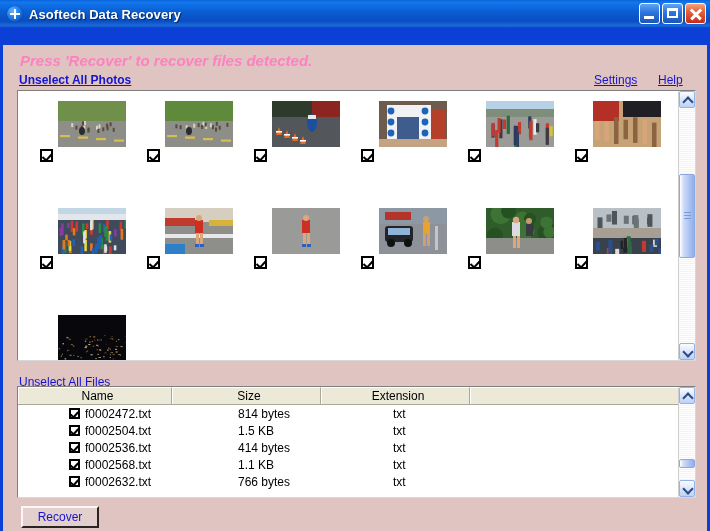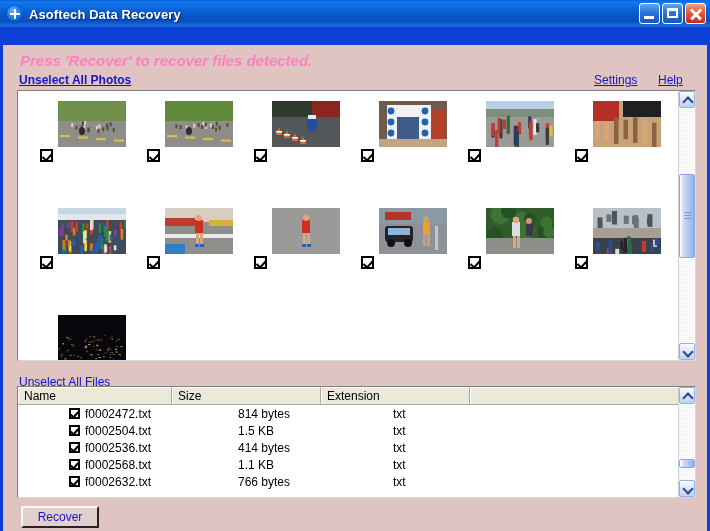--- a/index.html
+++ b/index.html
@@ -135,21 +135,21 @@
   .unsel-files{position:absolute;left:16px;top:322px;margin-top:8px;}
   .file-panel{
     position:absolute;left:14px;top:341px;width:679px;height:112px;
     background:#ffffff;
     border:1px solid #808080;border-right-color:#d8d8d8;border-bottom-color:#d8d8d8;
     box-sizing:border-box;overflow:hidden;
   }
   .fheader{
     position:absolute;left:0;top:0;height:18px;width:661px;display:flex;
     background:#ece9d8;
-    border-bottom:1px solid #aca899;box-sizing:border-box;
+    border-bottom:1px solid #aca899;box-sizing:border-box;text-align:center;
   }
   .fh{
     height:17px;line-height:17px;font-size:12px;color:#000;
     background:#ece9d8;
     border-right:1px solid #aca899;
     border-top:1px solid #ffffff;border-left:1px solid #ffffff;
     box-sizing:border-box;padding-left:5px;overflow:hidden;white-space:nowrap;
   }
   .frows{position:absolute;left:0;top:18px;width:661px;padding-left:45px;}
   .frow{height:17px;display:flex;align-items:center;font-size:12px;color:#000;}

